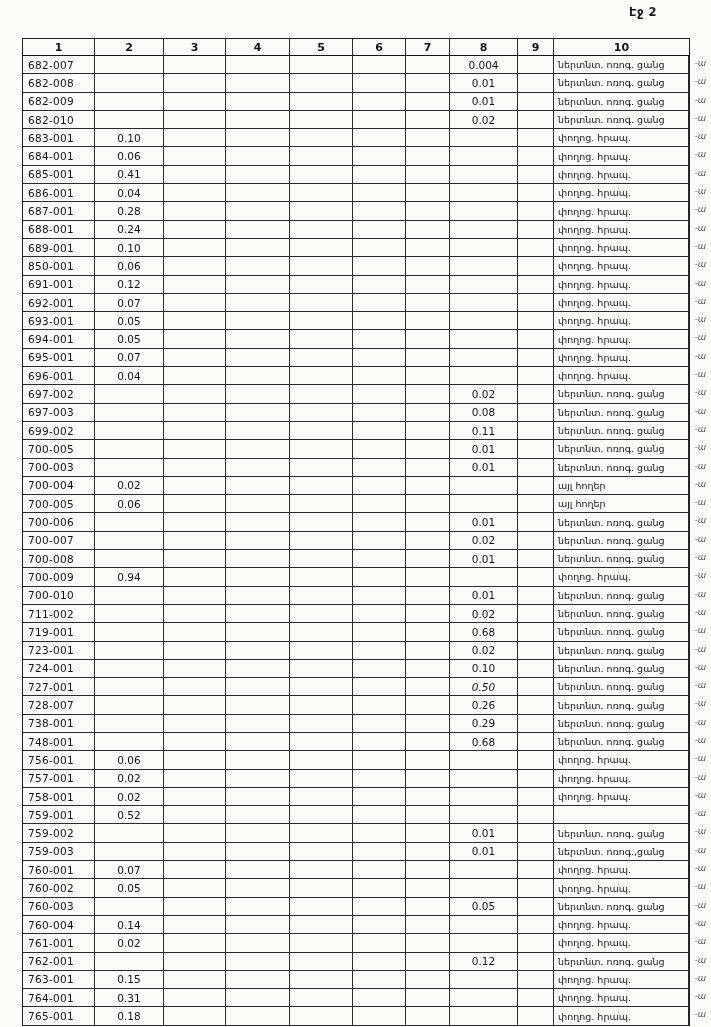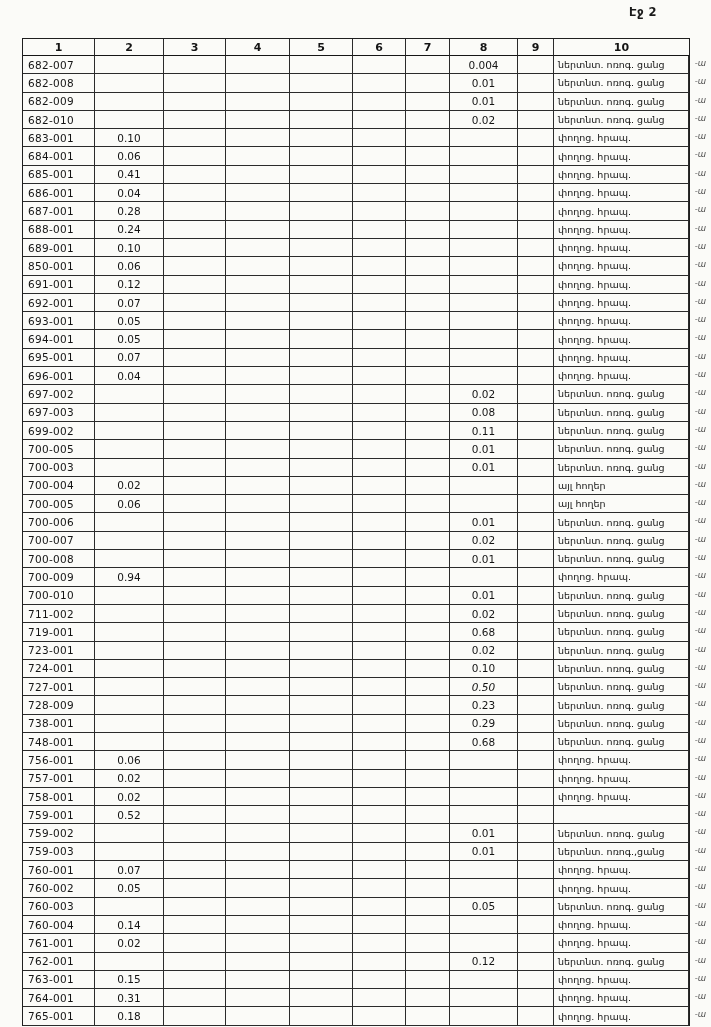--- a/index.html
+++ b/index.html
@@ -551,28 +551,28 @@
         <div class="cell val" style="width: 64px;"></div>
         <div class="cell val" style="width: 63px;"></div>
         <div class="cell val" style="width: 53px;"></div>
         <div class="cell val" style="width: 44px;"></div>
         <div class="cell val" style="width: 68px; font-style: italic;">0.50</div>
         <div class="cell val" style="width: 36px;"></div>
         <div class="cell note" style="width: 135px;">ներտնտ. ոռոգ. ցանց</div>
         <span class="mark">-ա</span>
       </div>
       <div class="row">
-        <div class="cell code" style="width: 72px;">728-009</div>
-        <div class="cell val" style="width: 69px;"></div>
-        <div class="cell val" style="width: 62px;"></div>
-        <div class="cell val" style="width: 64px;"></div>
-        <div class="cell val" style="width: 63px;"></div>
-        <div class="cell val" style="width: 53px;"></div>
-        <div class="cell val" style="width: 44px;"></div>
-        <div class="cell val" style="width: 68px;">0.23</div>
+        <div class="cell code" style="width: 72px;">728-007</div>
+        <div class="cell val" style="width: 69px;"></div>
+        <div class="cell val" style="width: 62px;"></div>
+        <div class="cell val" style="width: 64px;"></div>
+        <div class="cell val" style="width: 63px;"></div>
+        <div class="cell val" style="width: 53px;"></div>
+        <div class="cell val" style="width: 44px;"></div>
+        <div class="cell val" style="width: 68px;">0.26</div>
         <div class="cell val" style="width: 36px;"></div>
         <div class="cell note" style="width: 135px;">ներտնտ. ոռոգ. ցանց</div>
         <span class="mark">-ա</span>
       </div>
       <div class="row">
         <div class="cell code" style="width: 72px;">738-001</div>
         <div class="cell val" style="width: 69px;"></div>
         <div class="cell val" style="width: 62px;"></div>
         <div class="cell val" style="width: 64px;"></div>
         <div class="cell val" style="width: 63px;"></div>

